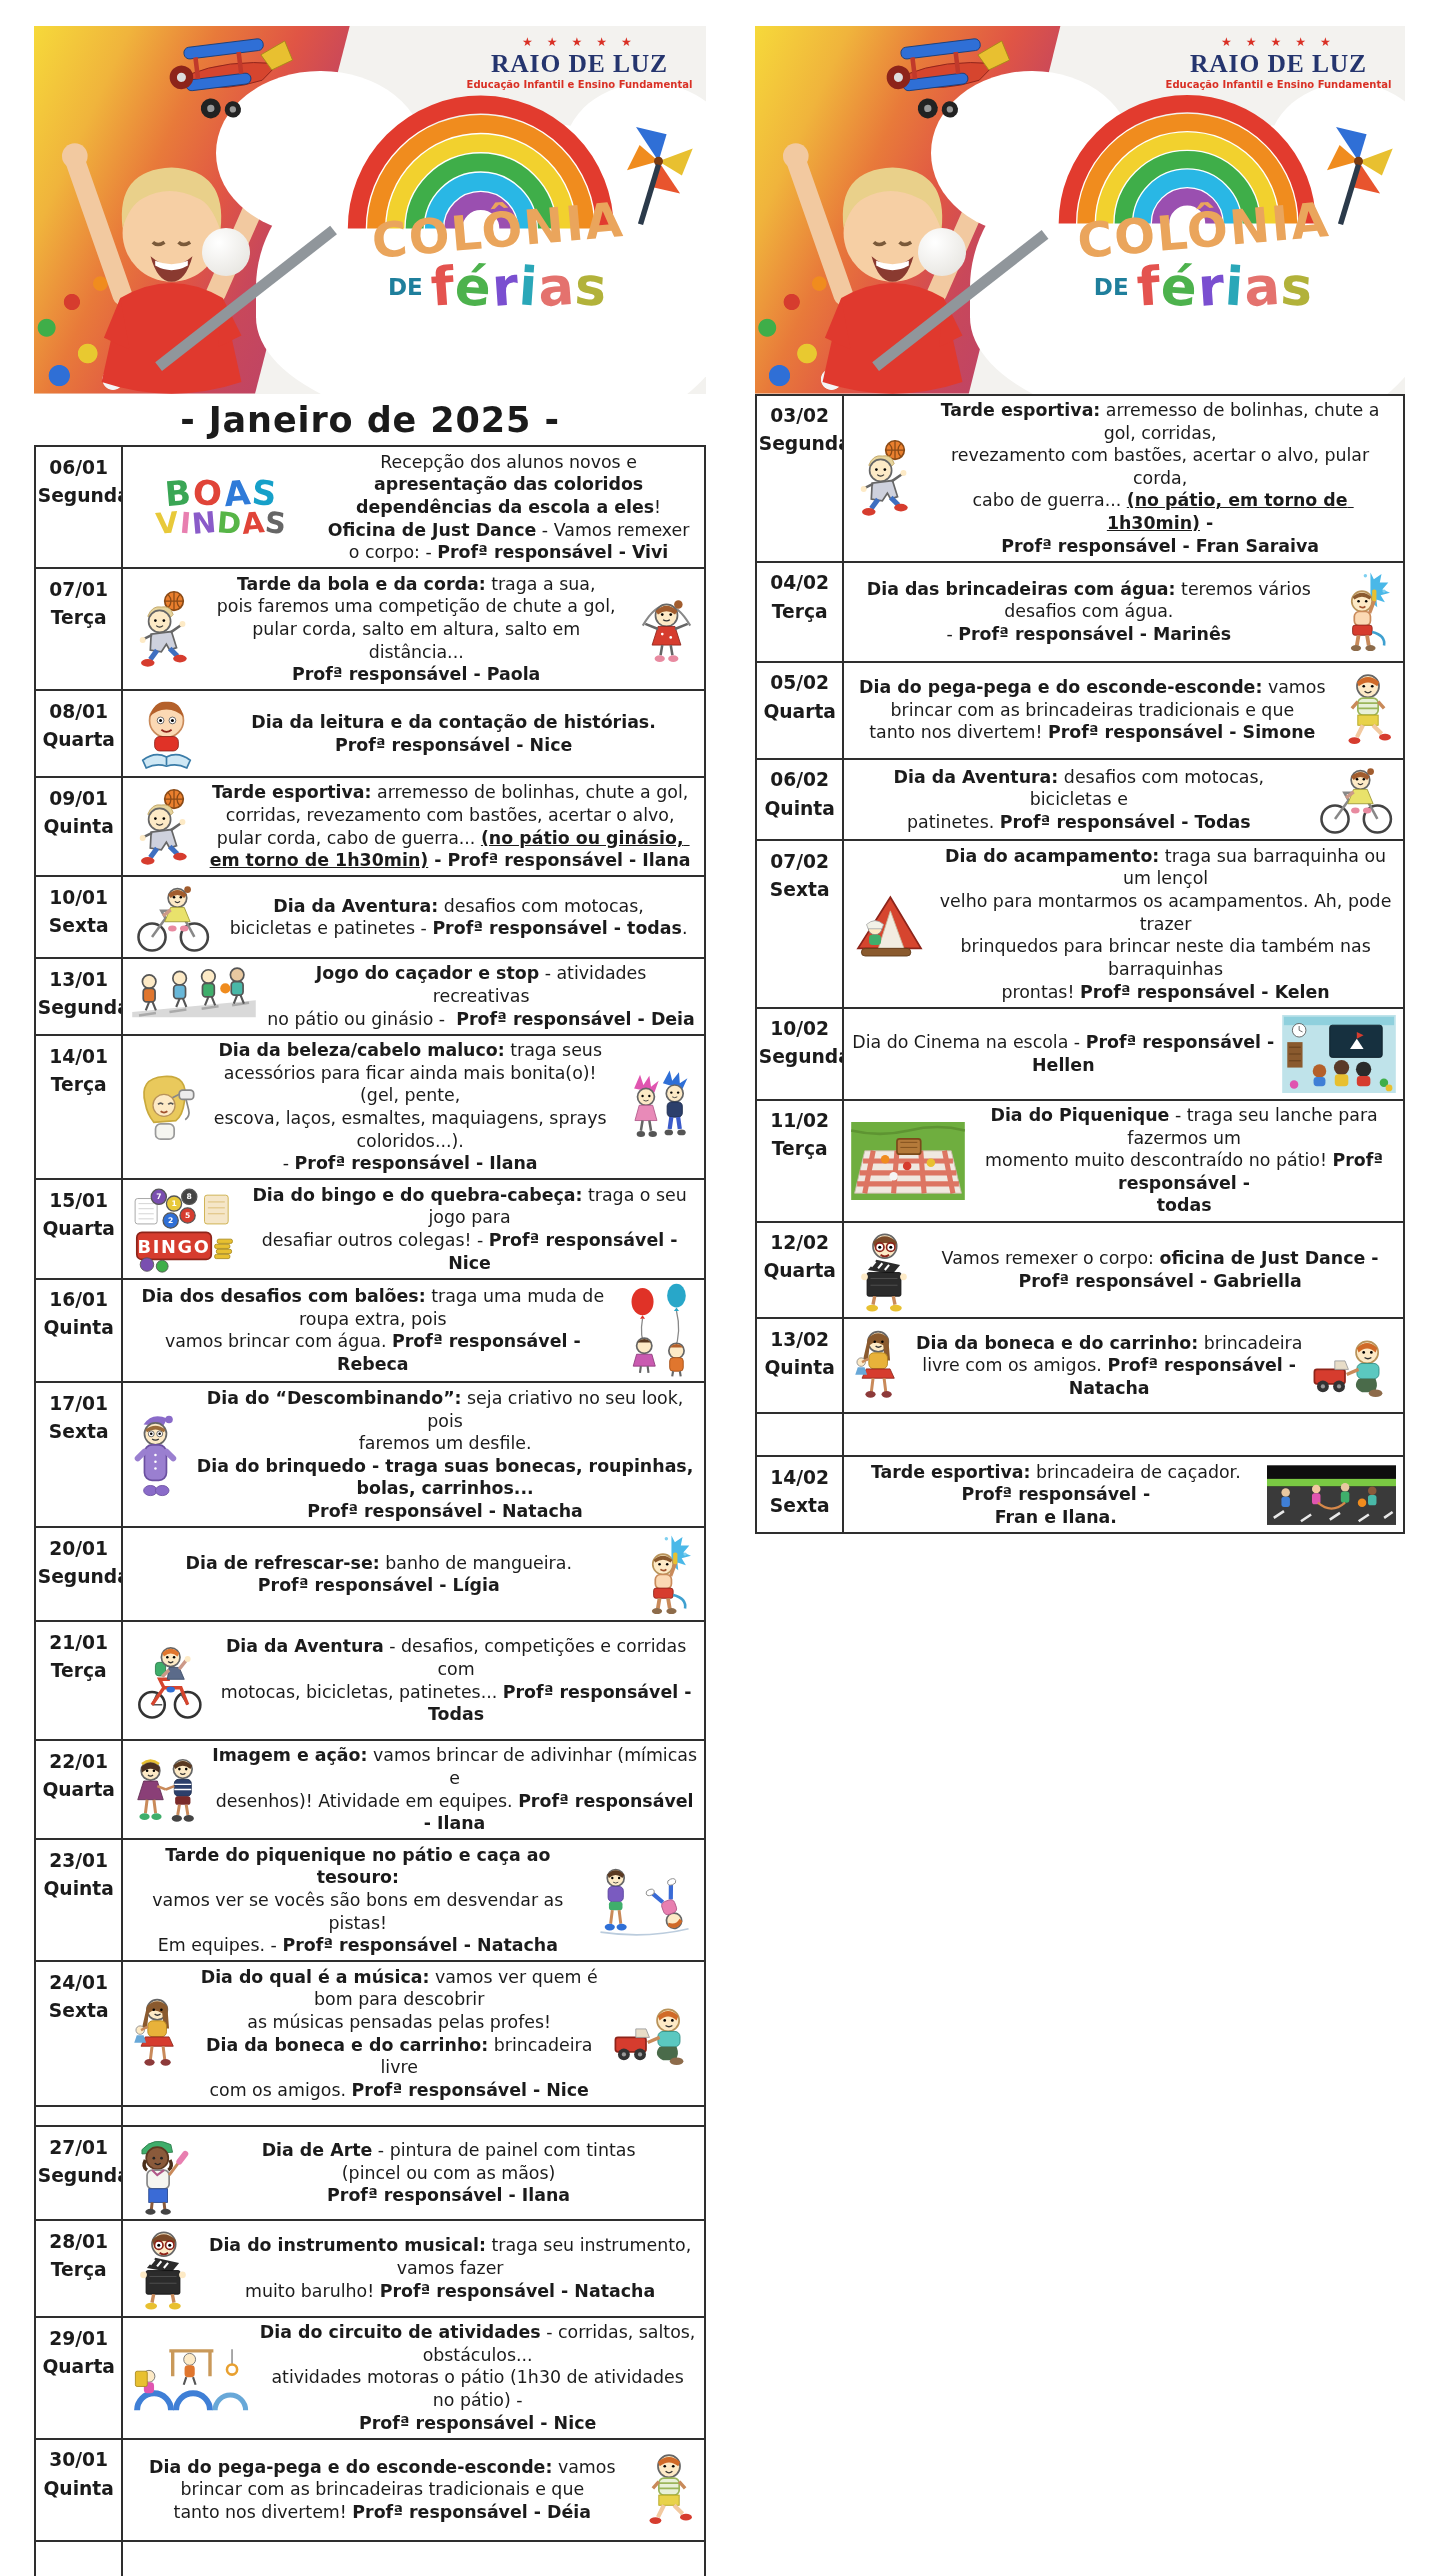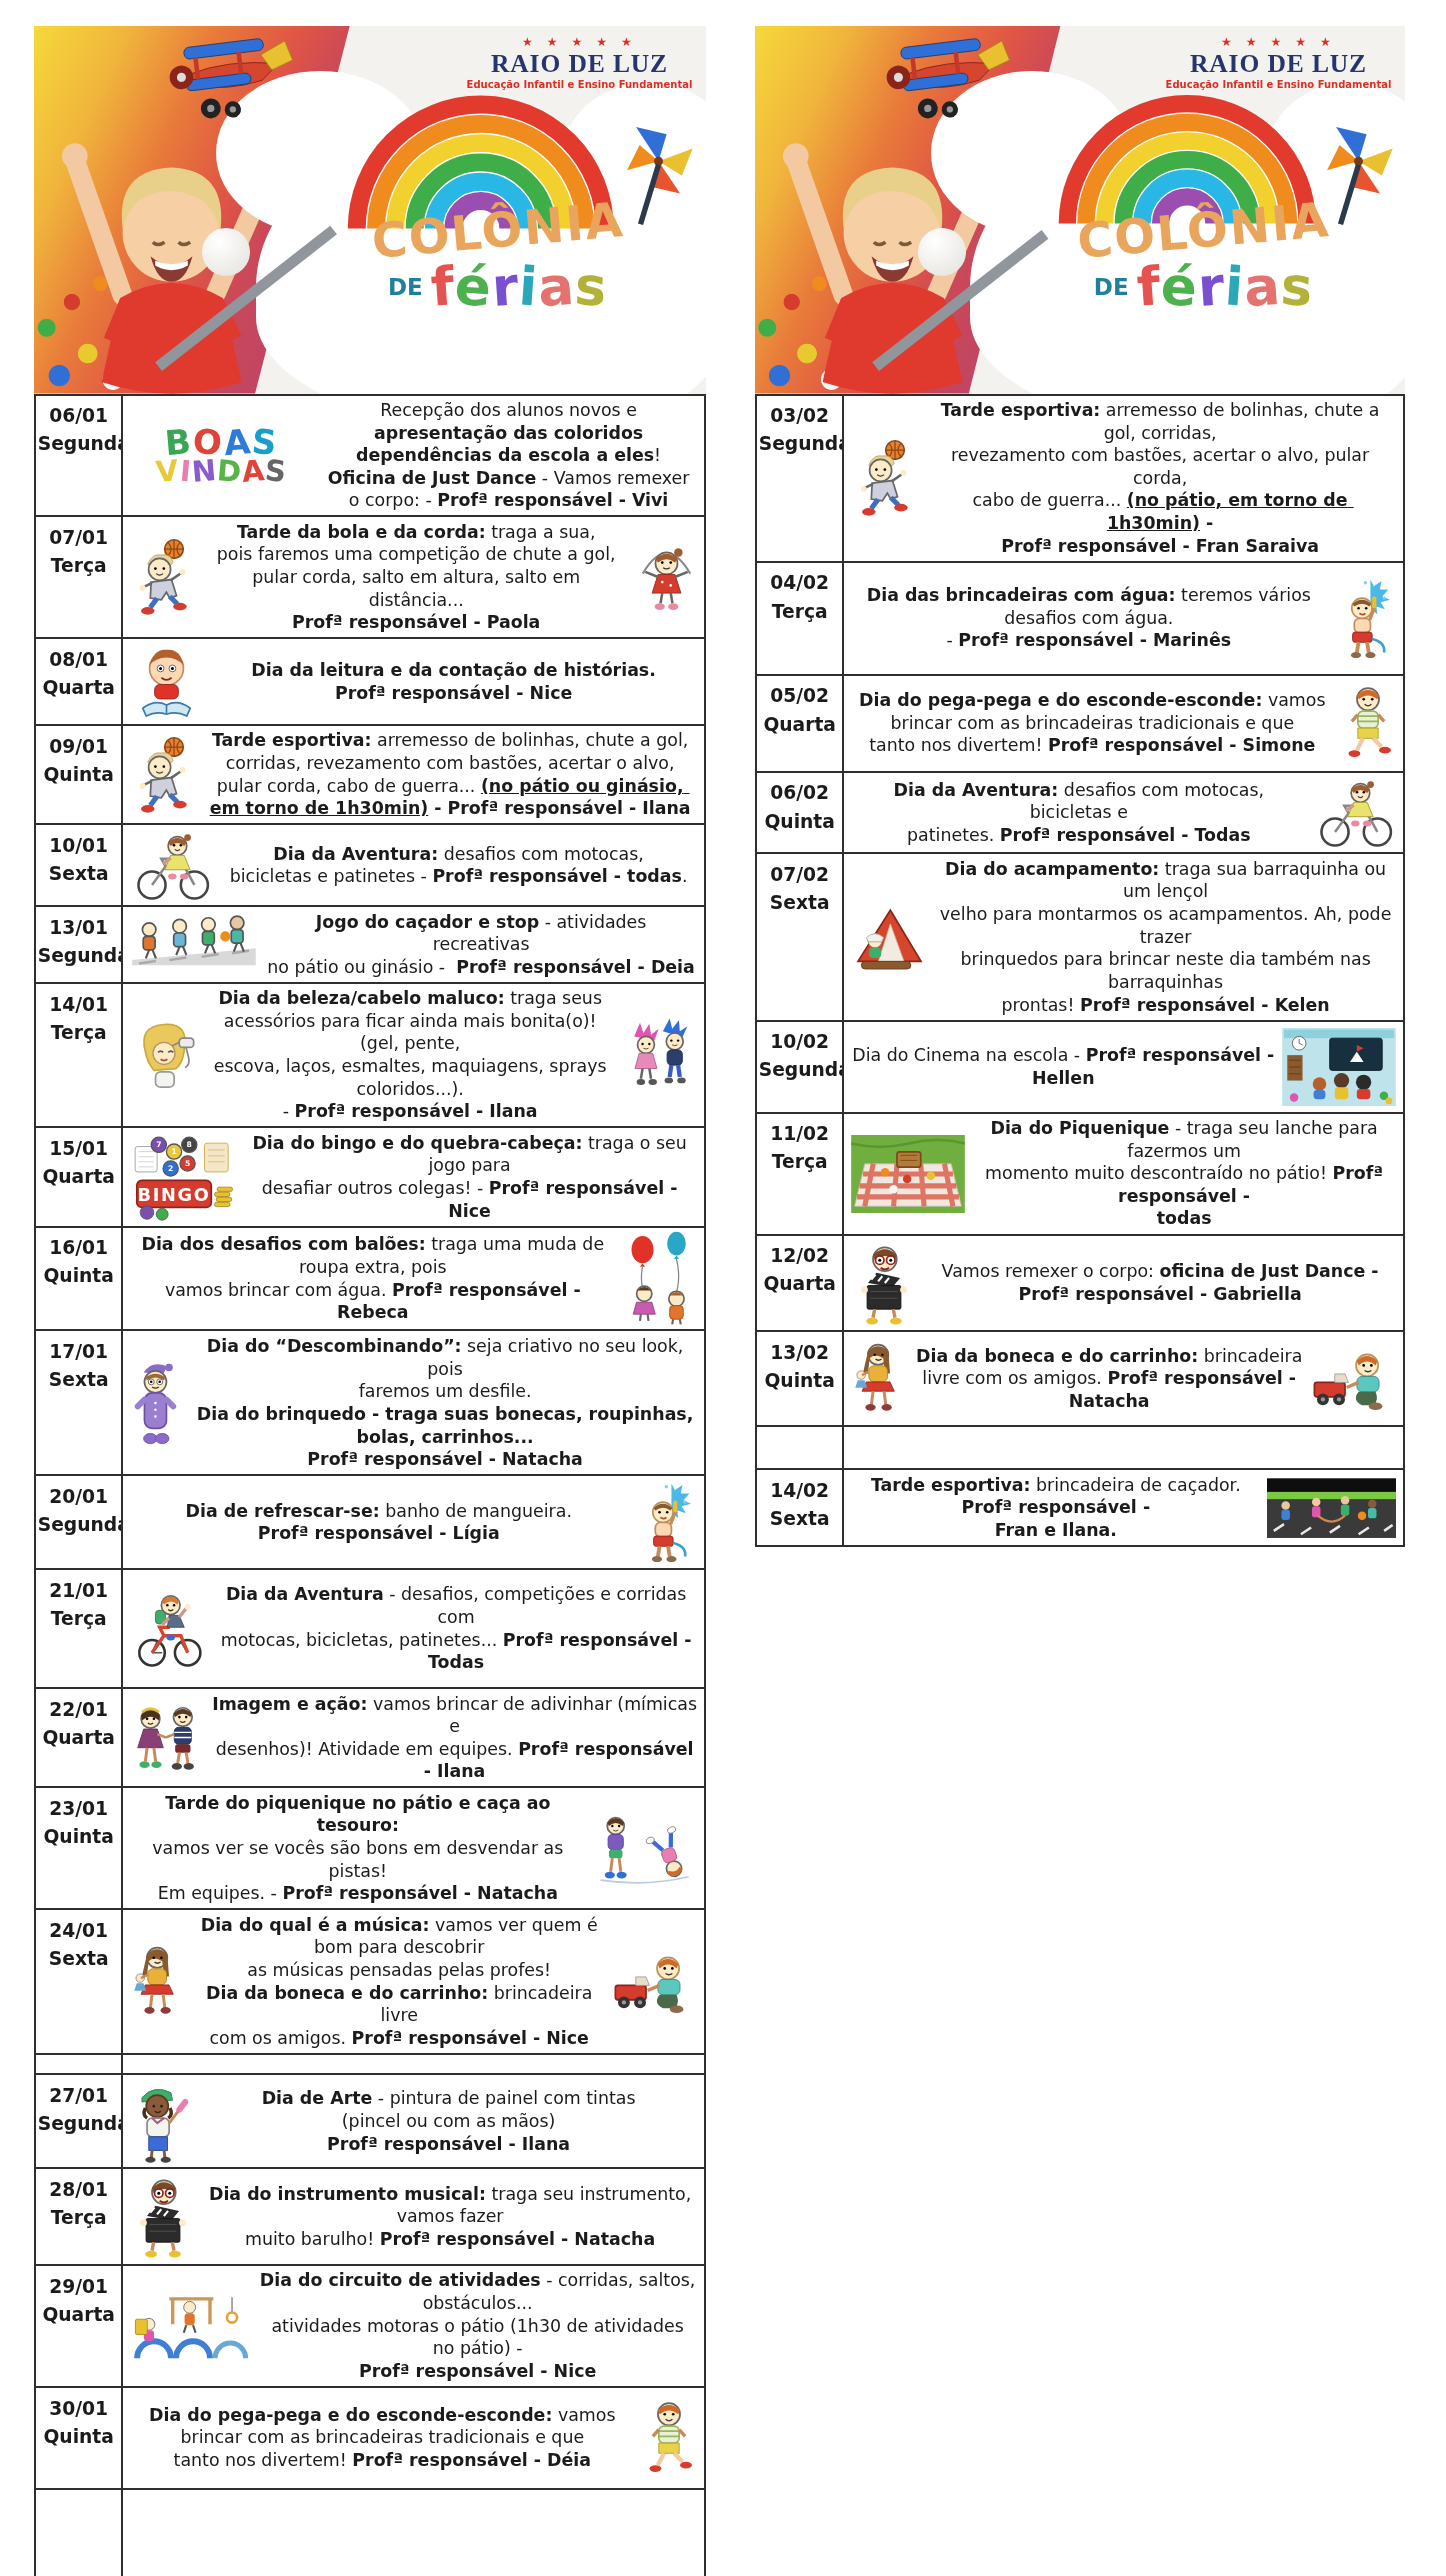--- a/index.html
+++ b/index.html
@@ -125,20 +125,21 @@
         <span class="de">DE</span><span class="fer"><span style="color: rgb(228, 83, 79); transform: rotate(-4deg);">f</span><span style="color: rgb(77, 178, 77); transform: rotate(4deg);">é</span><span style="color: rgb(122, 79, 208); transform: rotate(-4deg);">r</span><span style="color: rgb(42, 167, 184); transform: rotate(4deg);">i</span><span style="color: rgb(228, 114, 110); transform: rotate(-4deg);">a</span><span style="color: rgb(178, 178, 58); transform: rotate(4deg);">s</span></span>
       </div>
     </div>
     <div class="logo">
       <div class="stars">★ ★ ★ ★ ★</div>
       <div class="name">RAIO DE LUZ</div>
       <div class="sub">Educação Infantil e Ensino Fundamental</div>
     </div>
   </div>
 </div>
+  <div class="month-title">- Janeiro de 2025 -</div>
   <table class="cal">
       <tbody id="jan-body">
         <tr style="height: 88px;">
           <td class="date">
             <div>06/01</div>
             <div>Segunda</div>
           </td>
           <td class="act">
             <div class="cellflex">
               <div class="bv">
@@ -879,21 +880,21 @@
                   <ellipse cx="59" cy="81" rx="8" ry="4.5" fill="#d63c2e"></ellipse>
                 </svg>
               </span>
               <div class="txt"><span class="b">Tarde esportiva:</span><span> arremesso de bolinhas, chute a gol, corridas,
 revezamento com bastões, acertar o alvo, pular corda,
 cabo de guerra... </span><span class="b u">(no pátio, em torno de 1h30min)</span><span class="b"> -
 Profª responsável - Fran Saraiva</span></div>
             </div>
           </td>
         </tr>
-        <tr style="height: 113px;">
+        <tr style="height: 100px;">
           <td class="date">
             <div>04/02</div>
             <div>Terça</div>
           </td>
           <td class="act">
             <div class="cellflex">
               <div class="txt"><span class="b">Dia das brincadeiras com água:</span><span> teremos vários
 desafios com água.
 - </span><span class="b">Profª responsável - Marinês</span></div>
               <span class="ico">

